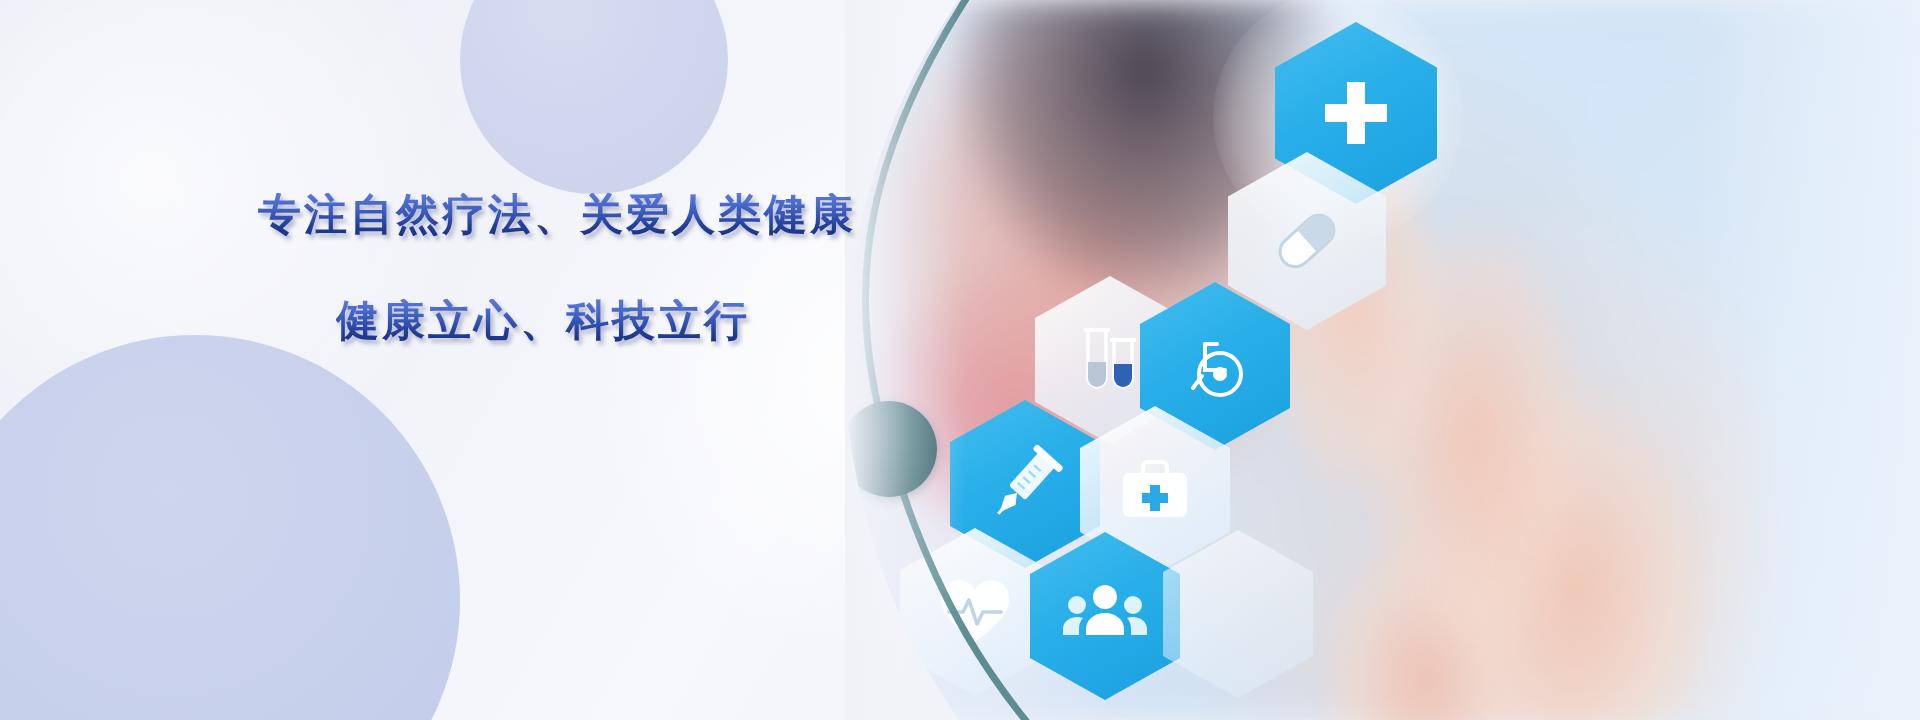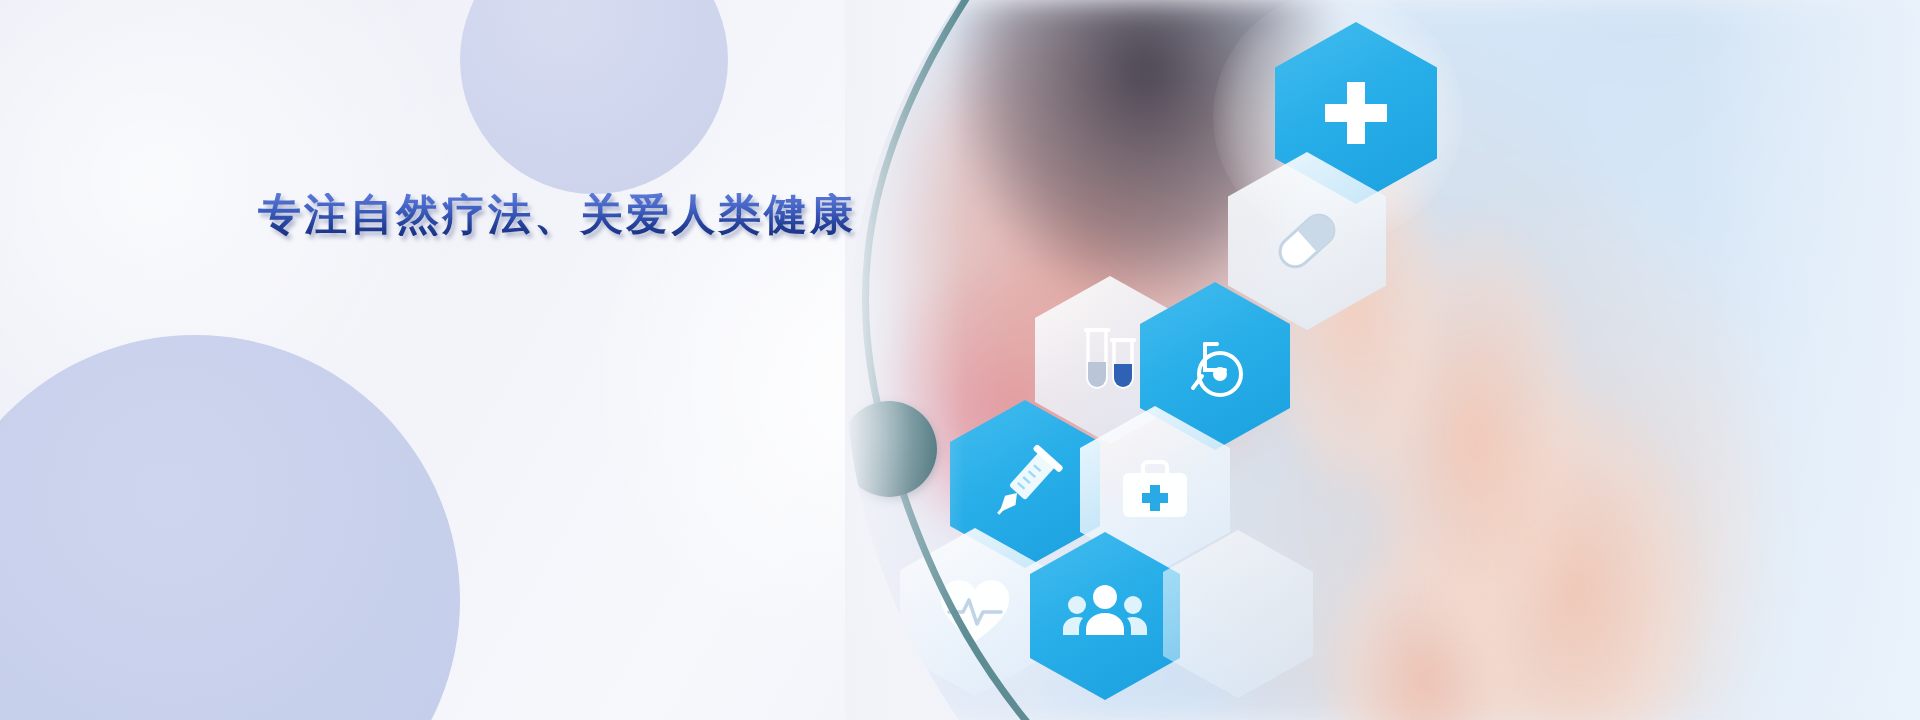--- a/index.html
+++ b/index.html
@@ -94,20 +94,21 @@
 
 <div id="banner">
 
   <div id="glow-left"></div>
   <div class="bg-circle" id="circle-top"></div>
   <div class="bg-circle" id="circle-bottom"></div>
   <div id="glow-center"></div>
 
   <div id="headline">
     <div class="hl-line" id="headline-line-1">专注自然疗法、关爱人类健康</div>
+    <div class="hl-line" id="headline-line-2">健康立心、科技立行</div>
   </div>
 
   <div id="photo-panel">
     <div id="photo-clip">
       <div id="photo-base"></div>
       <div id="photo-hand"></div>
       <div id="halo"></div>
 
       <div id="hex-cluster">
 

